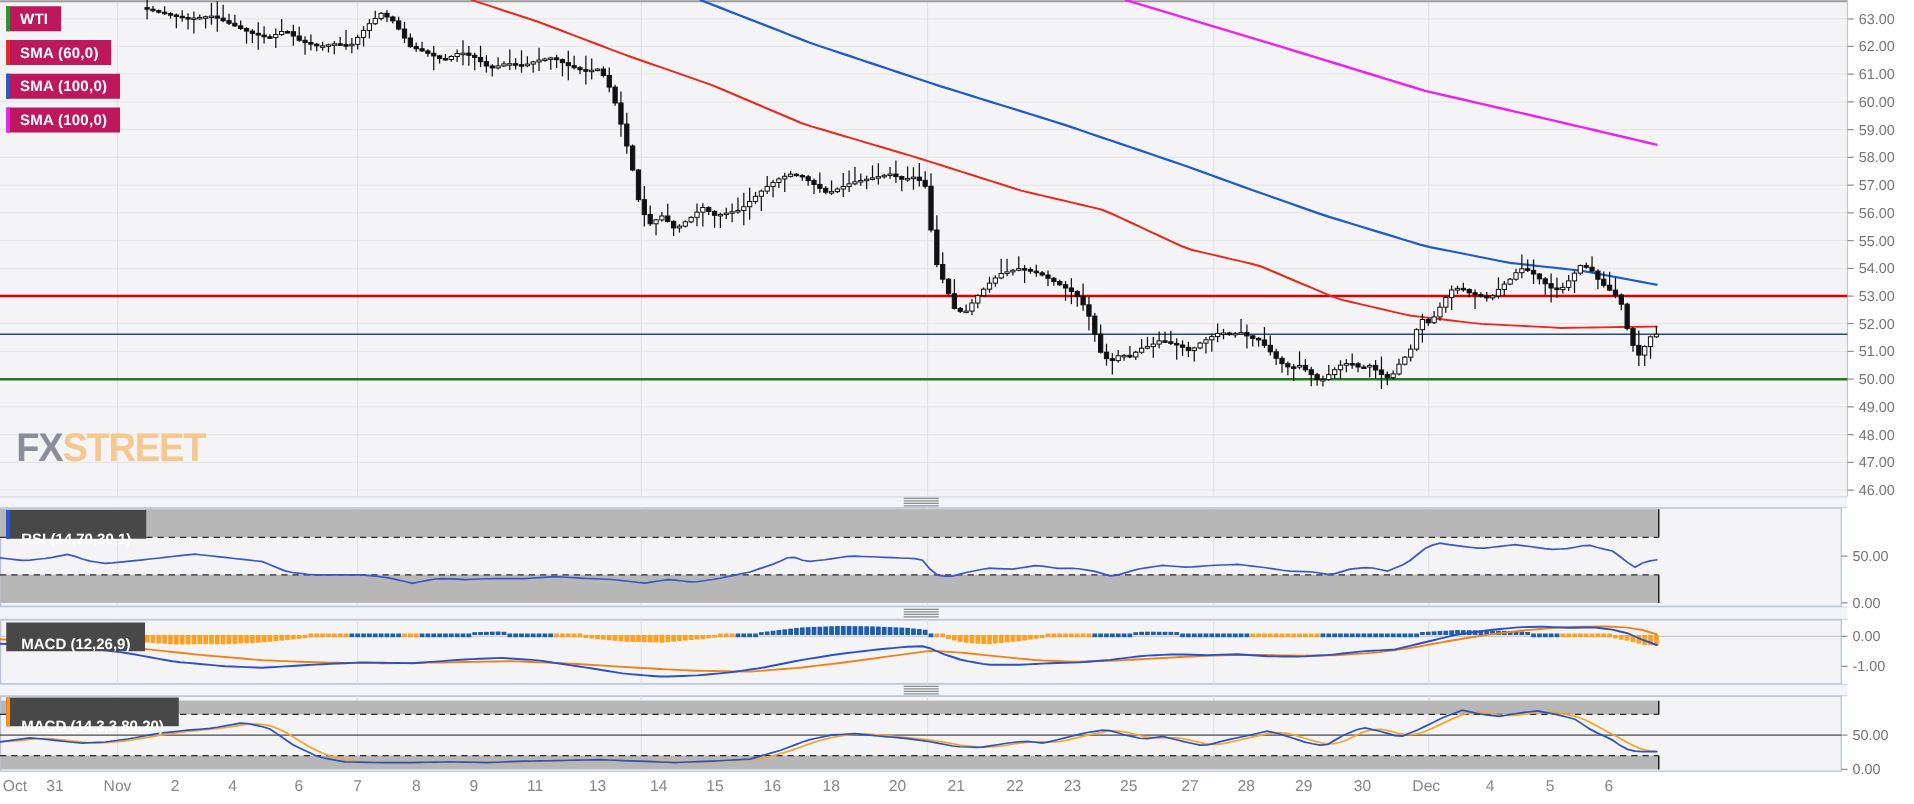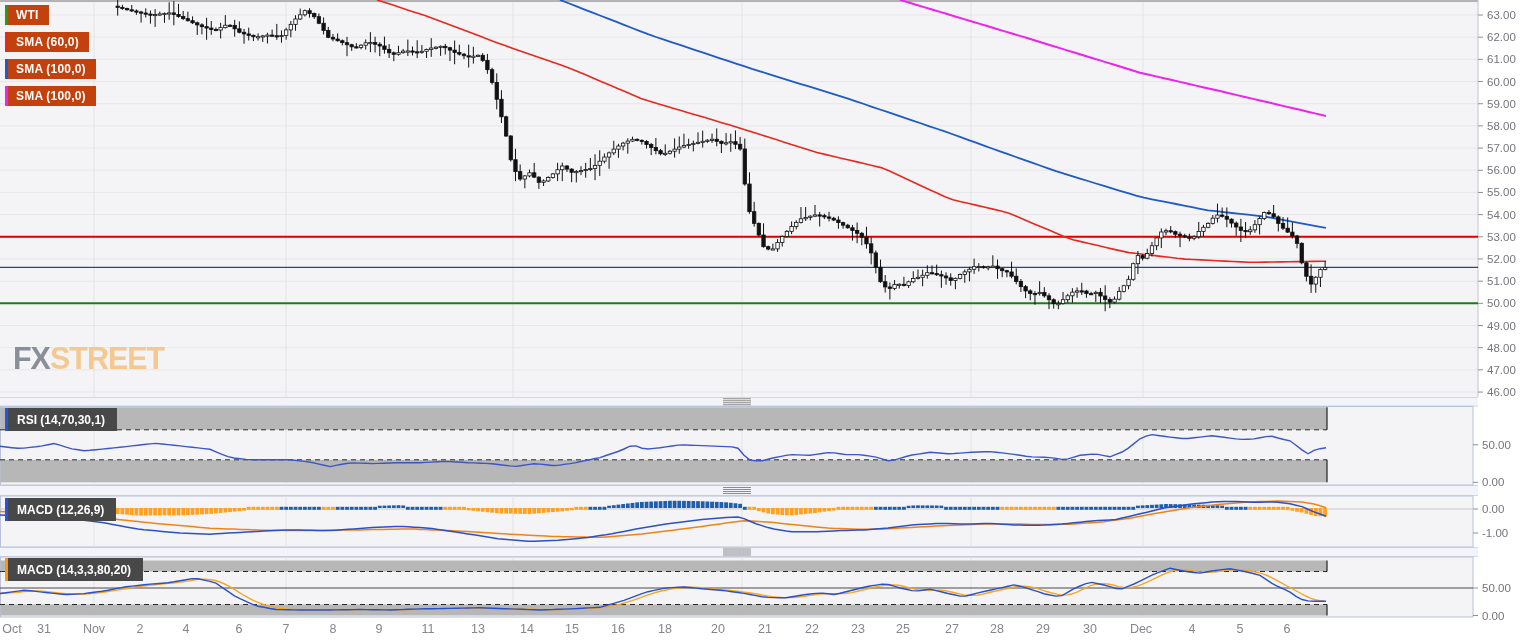--- a/index.html
+++ b/index.html
@@ -1,26 +1,26 @@
 <!DOCTYPE html>
 <html><head>
 <meta charset="utf-8">
 <style>
   html,body{margin:0;padding:0;background:#fff;}
   #app{position:relative;width:1531px;height:643px;background:#ffffff;overflow:hidden;
        font-family:"Liberation Sans",sans-serif;}
   #chart-svg{position:absolute;left:0;top:0;}
   .legend{position:absolute;left:5px;top:5px;z-index:5;}
-  .legend-box{display:flex;align-items:stretch;margin-bottom:7px;background:#c2410c;
+  .legend-box{display:flex;align-items:stretch;margin-bottom:7px;background:#be185d;
               height:20px;width:max-content;cursor:pointer;}
   .legend-bar{width:3px;}
   .legend-label{color:#fff;font-size:12px;font-weight:bold;line-height:20px;padding:0 10px 0 8px;letter-spacing:.2px;}
   .panel-label{position:absolute;z-index:5;display:flex;background:#484848;height:23px;width:max-content;cursor:pointer;}
   .panel-bar{width:3px;}
-  .panel-text{color:#fff;font-size:12px;font-weight:bold;line-height:23px;padding:1px 12px 0 9px;}
+  .panel-text{color:#fff;font-size:12px;font-weight:bold;line-height:23px;padding:12px 12px 0 9px;}
   .watermark{position:absolute;left:13px;top:340px;z-index:4;font-size:32px;font-weight:bold;
              letter-spacing:-1px;transform:scaleX(.95);transform-origin:left;user-select:none;}
   .wm-fx{color:rgba(125,131,143,.9);}
   .wm-street{color:rgba(243,197,137,.95);}
   .price-badge{position:absolute;left:1568px;top:259px;z-index:6;width:48px;height:17px;
                background:#274a7d;color:#fff;font-size:12px;font-weight:bold;line-height:17px;
                text-align:center;}
   .price-badge .tip{position:absolute;left:-6px;top:2px;width:0;height:0;
                border-top:6.5px solid transparent;border-bottom:6.5px solid transparent;
                border-right:6px solid #274a7d;}
@@ -1029,21 +1029,21 @@
       <span class="legend-label">SMA (100,0)</span>
     </div>
   </div>
 
   <div class="watermark"><span class="wm-fx">FX</span><span class="wm-street">STREET</span></div>
 
   <div class="panel-label" style="left:5px;top:408px;">
     <span class="panel-bar" id="rsi-bar" style="background: rgb(34, 85, 224);"></span>
     <span class="panel-text">RSI (14,70,30,1)</span>
   </div>
-  <div class="panel-label" style="left:5px;top:498px;">
+  <div class="panel-label" style="left:5px;top:498px;align-items:center;">
     <span class="panel-bar" id="macd-bar" style="background: rgb(34, 85, 224);"></span>
     <span class="panel-text">MACD (12,26,9)</span>
   </div>
   <div class="panel-label" style="left:5px;top:558px;">
     <span class="panel-bar" id="fusto-bar" style="background: rgb(255, 148, 20);"></span>
     <span class="panel-text">MACD (14,3,3,80,20)</span>
   </div>
 
   <div class="price-badge">
     <span class="tip"></span>

